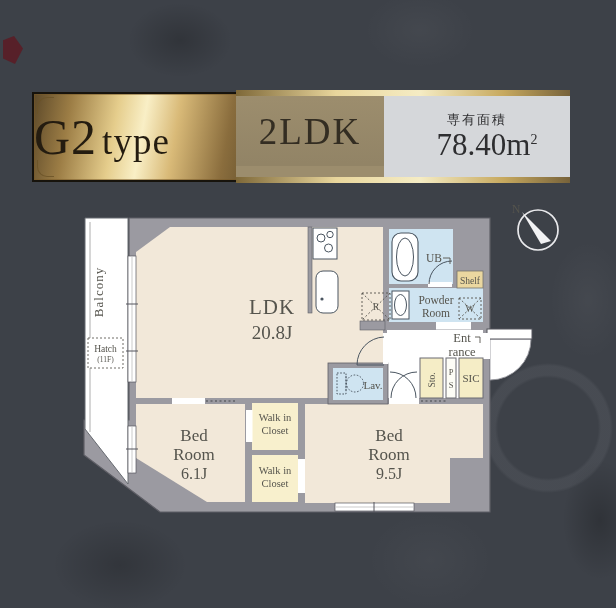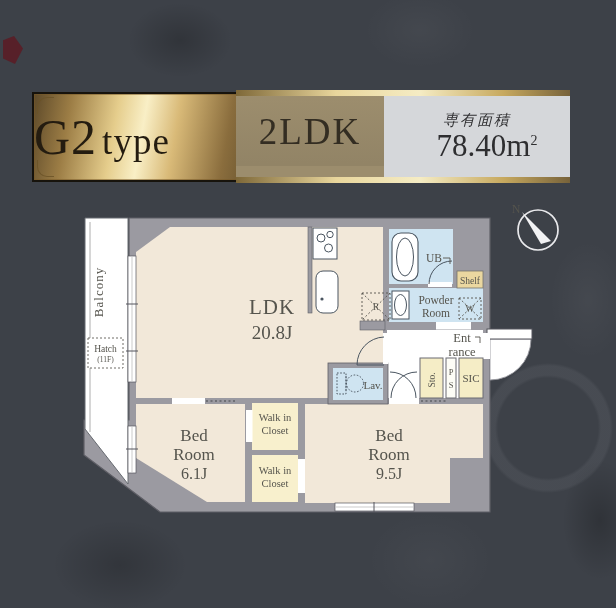--- a/index.html
+++ b/index.html
@@ -52,21 +52,21 @@
     background:linear-gradient(180deg,#a2937311,#00000011),#9c8d6d;
     display:flex;align-items:center;justify-content:center;
     font-size:37px;color:#332d22;letter-spacing:2px;
   }
   .plate-area{
     position:absolute;left:148px;top:6px;width:186px;height:81px;
     background:#d5d7da;
     display:flex;flex-direction:column;align-items:center;justify-content:center;
     color:#2e2e30;
   }
-  .plate-area .cap{font-size:15px;letter-spacing:2px;font-style:italic;}
+  .plate-area .cap{font-size:13px;letter-spacing:2px;}
   .plate-area .val{font-size:31px;line-height:1.05;margin-left:20px;}
   .plate-area sup{font-size:14px;}
   
   #plan{position:absolute;left:0;top:0;width:616px;height:608px;}
   #plan text{font-family:"Liberation Serif","DejaVu Serif",serif;fill:#55544d;}
 </style>
 </head>
 <body>
 
 <div id="stage">

